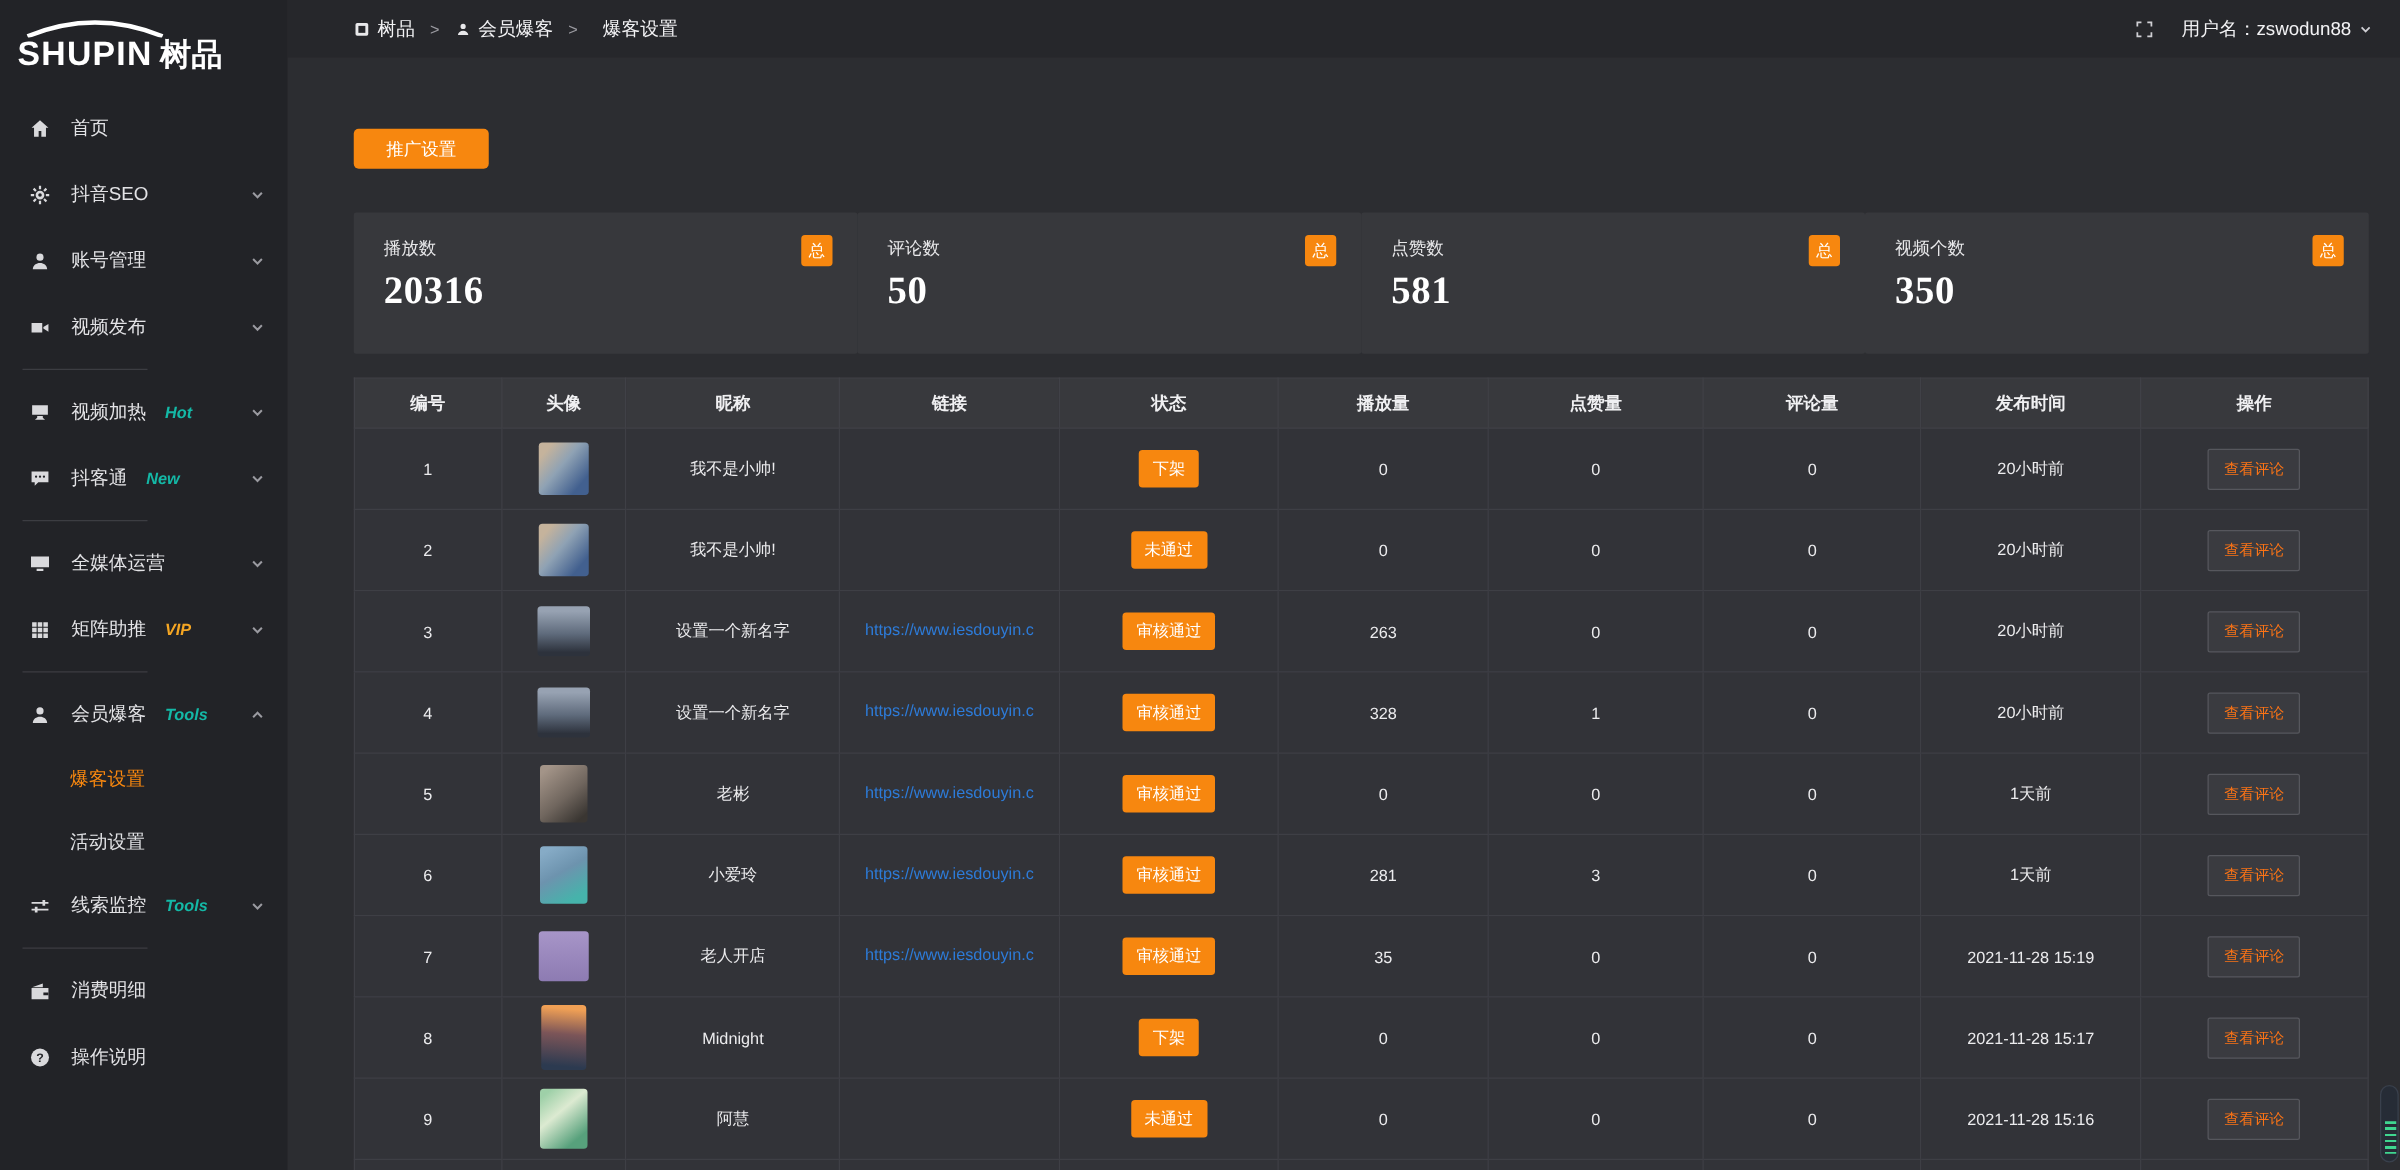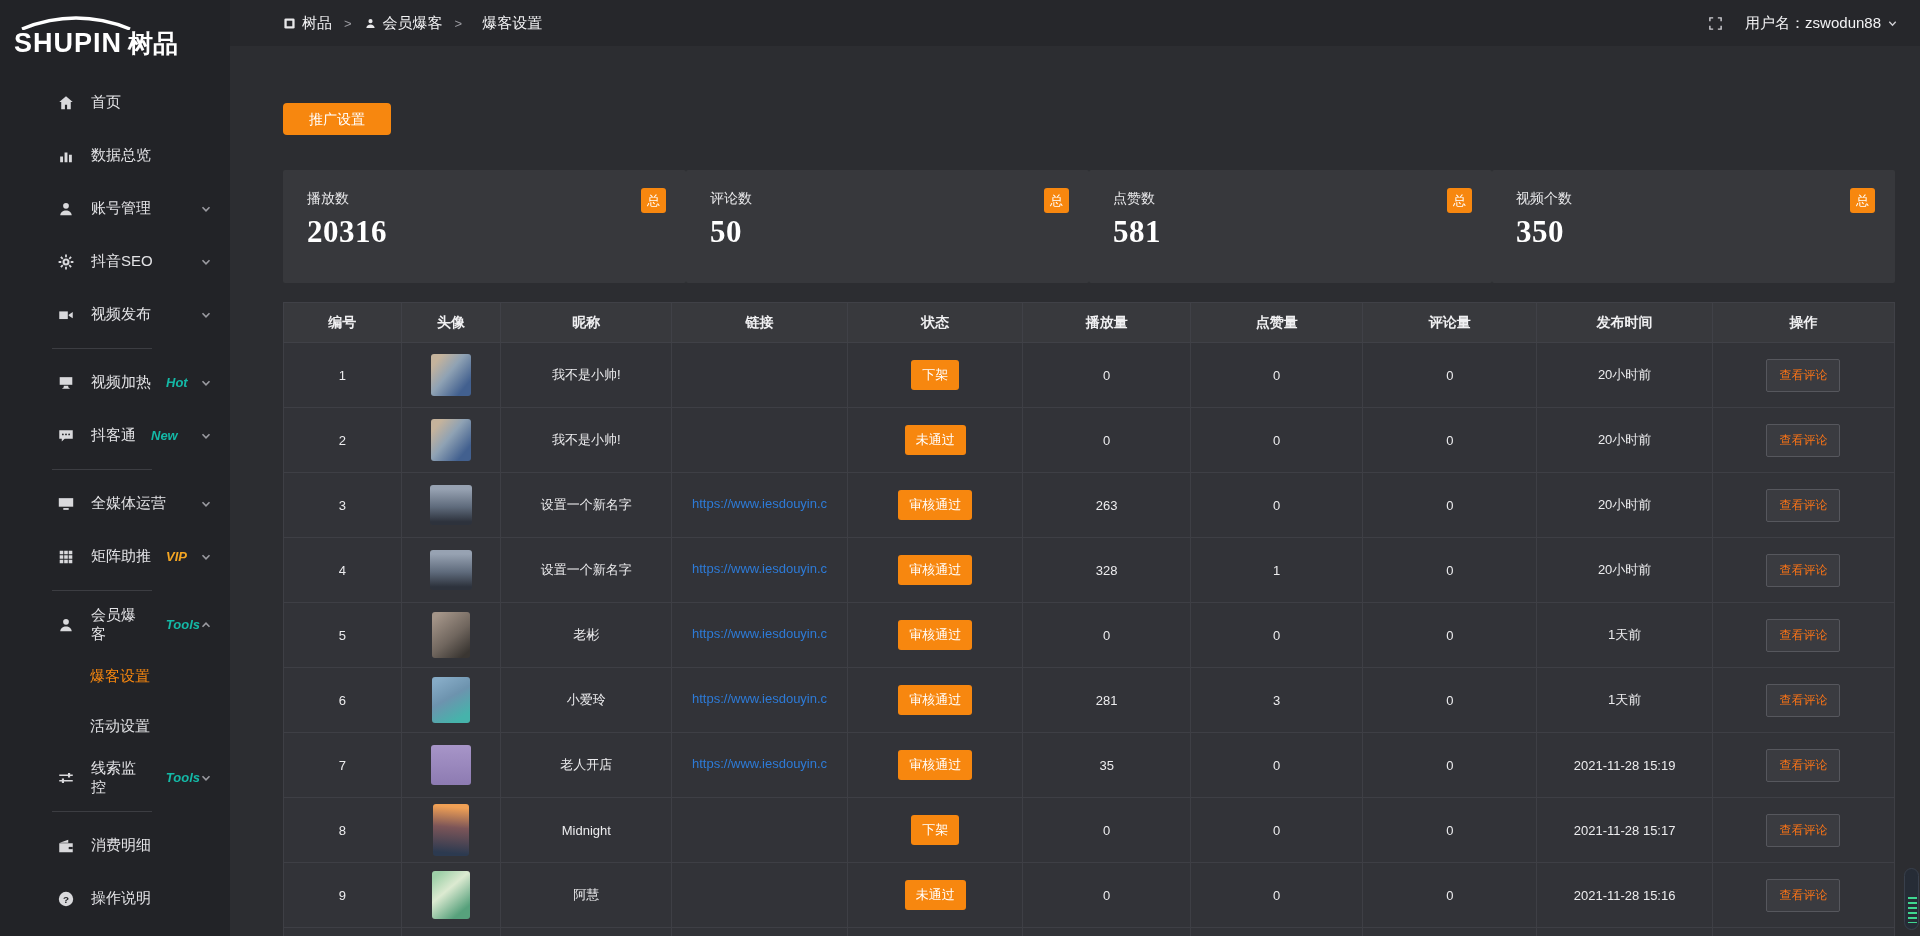--- a/index.html
+++ b/index.html
@@ -6,21 +6,21 @@
   html,body { width:1920px; height:936px; overflow:hidden; }
   body { background:#2c2d31; font-family:"Liberation Sans","DejaVu Sans",sans-serif; color:#e6e6e8; display:flex; }
 
   
   .sidebar { width:230px; min-width:230px; height:936px; background:#222327; padding-top:6px; overflow:hidden; }
   .logo { height:60px; display:flex; align-items:flex-end; padding:4px 0 6px 14px; }
   .logo-inner { position:relative; display:flex; align-items:baseline; gap:6px; }
   .logo-arc { position:absolute; top:-11px; left:2px; }
   .logo-en { font-size:27px; font-weight:800; letter-spacing:1px; color:#fff; }
   .logo-cn { font-size:25px; font-weight:800; color:#fff; }
-  .menu { margin-top:10px;padding-left:34px; }
+  .menu { margin-top:10px; }
   .menu-item { height:53px; display:flex; align-items:center; padding:0 18px 0 22px; cursor:pointer; }
   .menu-item .mi-icon { width:20px; height:20px; display:flex; align-items:center; justify-content:center; margin-right:15px; }
   .menu-item .mi-icon svg { fill:#d9d9dc; }
   .mi-label { font-size:15px; color:#e3e3e6; }
   .mi-tag { font-size:13px; font-weight:700; font-style:italic; margin-left:15px; }
   .tag-red { color:#14b8a6; }
   .tag-vip { color:#f5a623; }
   .mi-chevron { margin-left:auto; display:flex; }
   .mi-chevron.up { transform:rotate(180deg); }
   .submenu-item { height:50px; display:flex; align-items:center; padding-left:56px; font-size:15px; color:#dfe0e3; cursor:pointer; }
@@ -81,51 +81,43 @@
 
     <div class="menu-item">
       <span class="mi-icon">
           <svg width="18" height="18" viewBox="0 0 20 20">
             <path d="M10 2.5 2.5 9h2.2v8h4.1v-5h2.4v5h4.1V9h2.2z"></path>
           </svg>
         </span>
       <span class="mi-label">首页</span>
     </div>
 
-    <div class="menu-item">
-      <span class="mi-icon">
-          <svg width="18" height="18" viewBox="0 0 20 20">
-            <path d="M3.5 10.5h3.2V17H3.5zM8.4 6h3.2v11H8.4zM13.3 8.5h3.2V17h-3.2z"></path>
-          </svg>
-        </span>
-      <span class="mi-label">数据总览</span>
-    </div>
-
-    <div class="menu-item">
-      <span class="mi-icon">
-          <svg width="18" height="18" viewBox="0 0 20 20">
-            <path d="M10 3.2a3.2 3.2 0 110 6.4 3.2 3.2 0 010-6.4zM3.6 17c.3-3.4 3-5.4 6.4-5.4s6.1 2 6.4 5.4z"></path>
-          </svg>
-        </span>
-      <span class="mi-label">账号管理</span>
-      <span class="mi-chevron">
-          <svg width="12" height="12" viewBox="0 0 12 12">
-            <path d="M2.5 4.2 6 7.8l3.5-3.6" stroke="#9a9aa0" stroke-width="1.6" fill="none"></path>
-          </svg>
-        </span>
-    </div>
 
     <div class="menu-item">
       <span class="mi-icon">
           <svg width="18" height="18" viewBox="0 0 20 20">
             <path d="M10 6.2A3.8 3.8 0 1010 14 3.8 3.8 0 0010 6.2zm0 2.2a1.6 1.6 0 110 3.2 1.6 1.6 0 010-3.2z"></path>
             <path d="M9 1.8h2v3H9zM9 15.2h2v3H9zM1.8 9h3v2h-3zM15.2 9h3v2h-3zM3.6 5 5 3.6l2.1 2.1-1.4 1.4zM12.9 14.3l1.4-1.4 2.1 2.1-1.4 1.4zM5 16.4 3.6 15l2.1-2.1 1.4 1.4zM14.3 7.1l-1.4-1.4L15 3.6 16.4 5z"></path>
           </svg>
         </span>
       <span class="mi-label">抖音SEO</span>
+      <span class="mi-chevron">
+          <svg width="12" height="12" viewBox="0 0 12 12">
+            <path d="M2.5 4.2 6 7.8l3.5-3.6" stroke="#9a9aa0" stroke-width="1.6" fill="none"></path>
+          </svg>
+        </span>
+    </div>
+
+    <div class="menu-item">
+      <span class="mi-icon">
+          <svg width="18" height="18" viewBox="0 0 20 20">
+            <path d="M10 3.2a3.2 3.2 0 110 6.4 3.2 3.2 0 010-6.4zM3.6 17c.3-3.4 3-5.4 6.4-5.4s6.1 2 6.4 5.4z"></path>
+          </svg>
+        </span>
+      <span class="mi-label">账号管理</span>
       <span class="mi-chevron">
           <svg width="12" height="12" viewBox="0 0 12 12">
             <path d="M2.5 4.2 6 7.8l3.5-3.6" stroke="#9a9aa0" stroke-width="1.6" fill="none"></path>
           </svg>
         </span>
     </div>
 
     <div class="menu-item">
       <span class="mi-icon">
           <svg width="18" height="18" viewBox="0 0 20 20">

